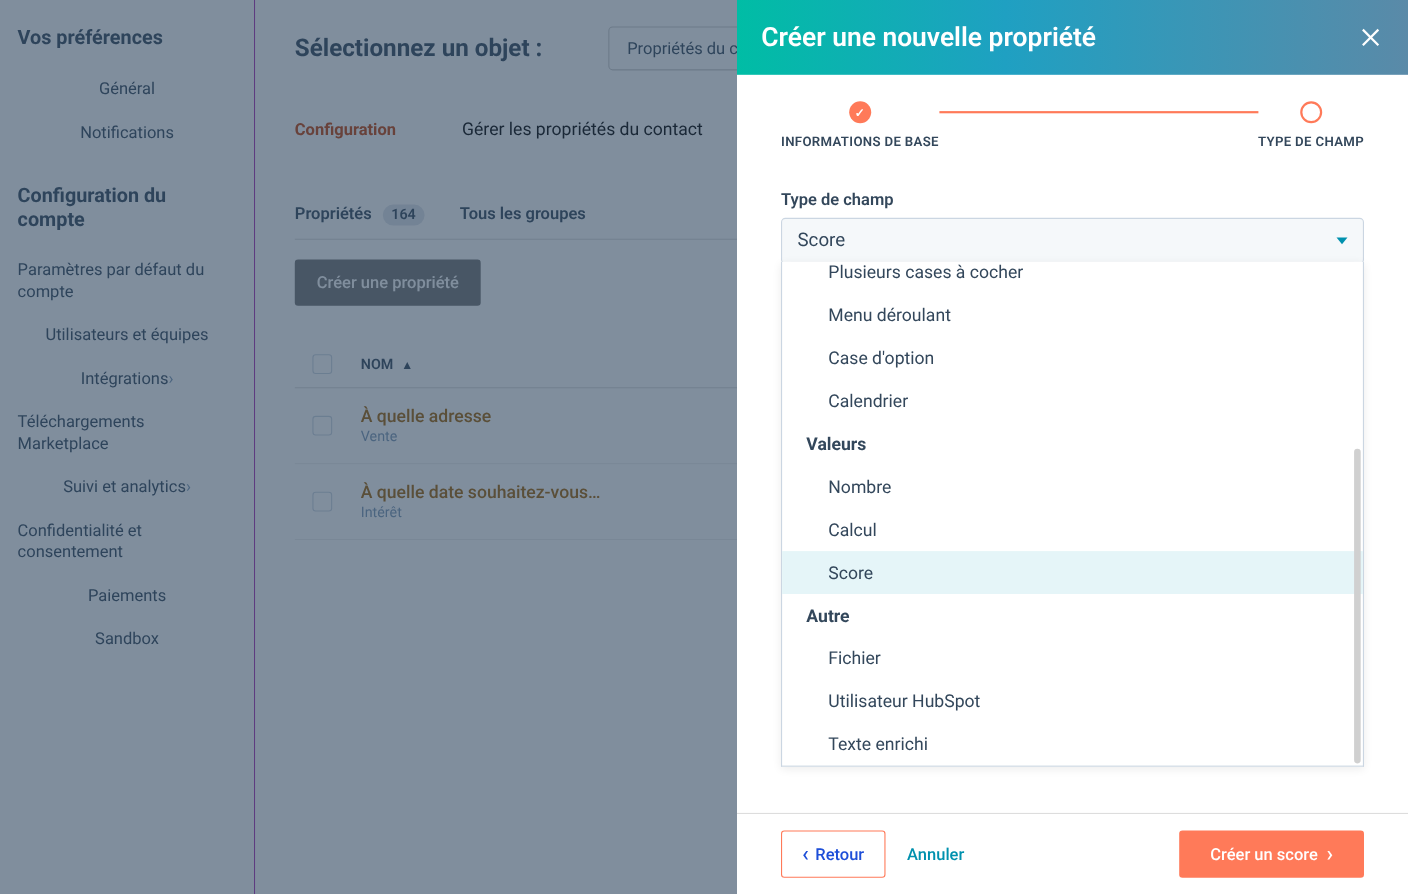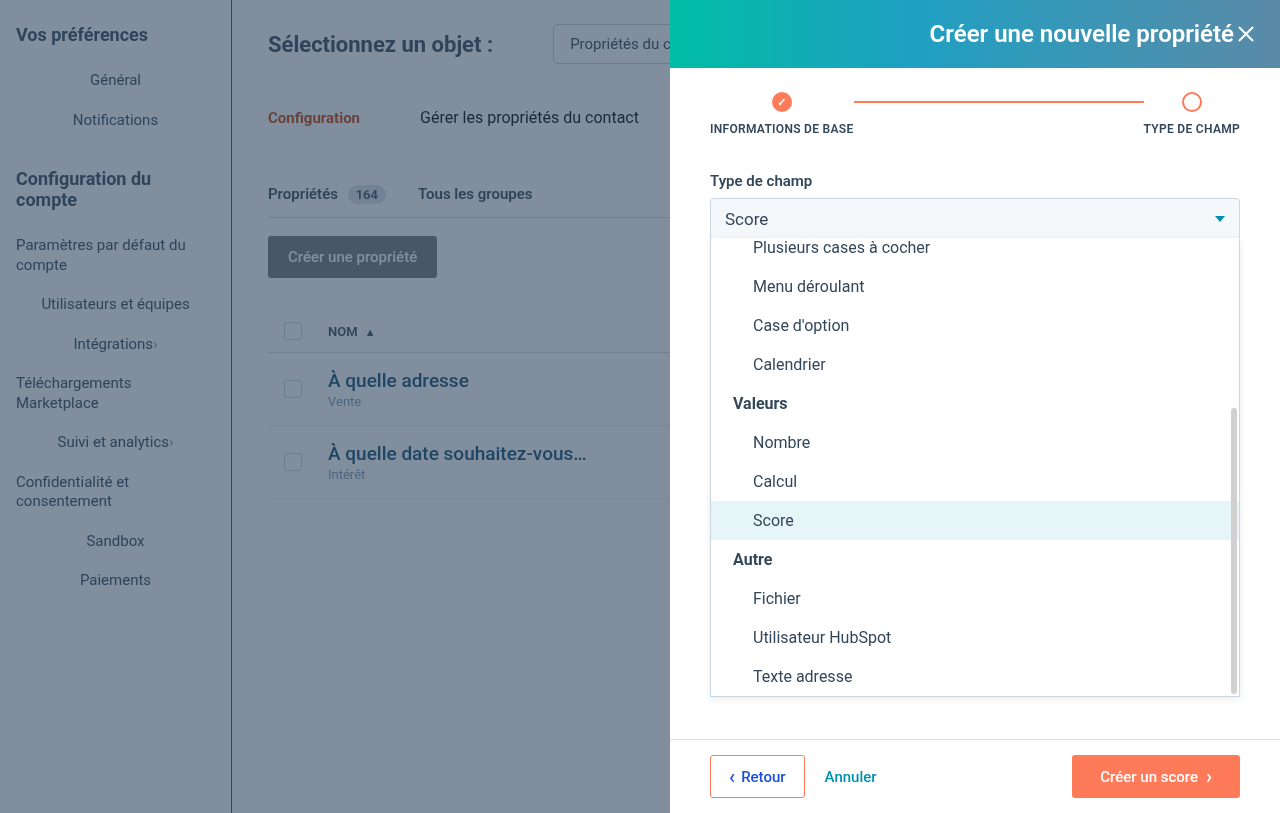--- a/index.html
+++ b/index.html
@@ -142,22 +142,22 @@
       color: #33475b;
     }
     .table-row {
       display: flex;
       align-items: center;
       border-bottom: 1px solid #eee;
       padding: 16px 0;
     }
     .row-title {
       font-weight: 500;
-      font-size: 19px;
-      color: #0c4a6e;
+      font-size: 16px;
+      color: #a16207;
     }
     .row-sub {
       font-size: 13px;
       color: #7c98b6;
       margin-top: 2px;
     }
     .overlay {
       position: absolute;
       inset: 0;
       background: rgba(43, 66, 92, 0.6);
@@ -170,21 +170,21 @@
       width: 610px;
       background: #fff;
       display: flex;
       flex-direction: column;
     }
     .panel-header {
       height: 68px;
       background: linear-gradient(90deg, #00bda5 0%, #1fa0c2 40%, #5a8aa8 100%);
       display: flex;
       align-items: center;
-      justify-content: flex-end;
+      justify-content: space-between;
       padding: 0 22px;
       color: #fff;
       flex-shrink: 0;
     }
     .panel-title {
       font-size: 24px;
       font-weight: 600;
     }
     .close-btn {
       width: 24px;
@@ -407,24 +407,24 @@
         <span>Téléchargements Marketplace</span>
       </div>
     <div class="sidebar-item">
         <span>Suivi et analytics</span>
         <span class="chevron-side">›</span>
       </div>
     <div class="sidebar-item">
         <span>Confidentialité et consentement</span>
       </div>
     <div class="sidebar-item">
+        <span>Paiements</span>
+      </div>
+    <div class="sidebar-item">
         <span>Sandbox</span>
-      </div>
-    <div class="sidebar-item">
-        <span>Paiements</span>
       </div>
   </div>
 
   <div class="content">
     <div class="content-header">
       <h1>Sélectionnez un objet :</h1>
       <div class="content-select-pill">Propriétés du contact</div>
     </div>
     <div class="content-row">
       <div class="content-label">Configuration</div>
@@ -508,21 +508,21 @@
         <div class="dd-option">Calendrier</div>
 
         <div class="dd-group">Valeurs</div>
         <div class="dd-option">Nombre</div>
         <div class="dd-option">Calcul</div>
         <div class="dd-option selected">Score</div>
 
         <div class="dd-group">Autre</div>
         <div class="dd-option">Fichier</div>
         <div class="dd-option">Utilisateur HubSpot</div>
-        <div class="dd-option">Texte adresse</div>
+        <div class="dd-option">Texte enrichi</div>
 
         <div class="scrollbar-track">
           <div class="scrollbar-thumb"></div>
         </div>
       </div>
     </div>
   </div>
 
   <div class="panel-footer">
     <div class="footer-left">

